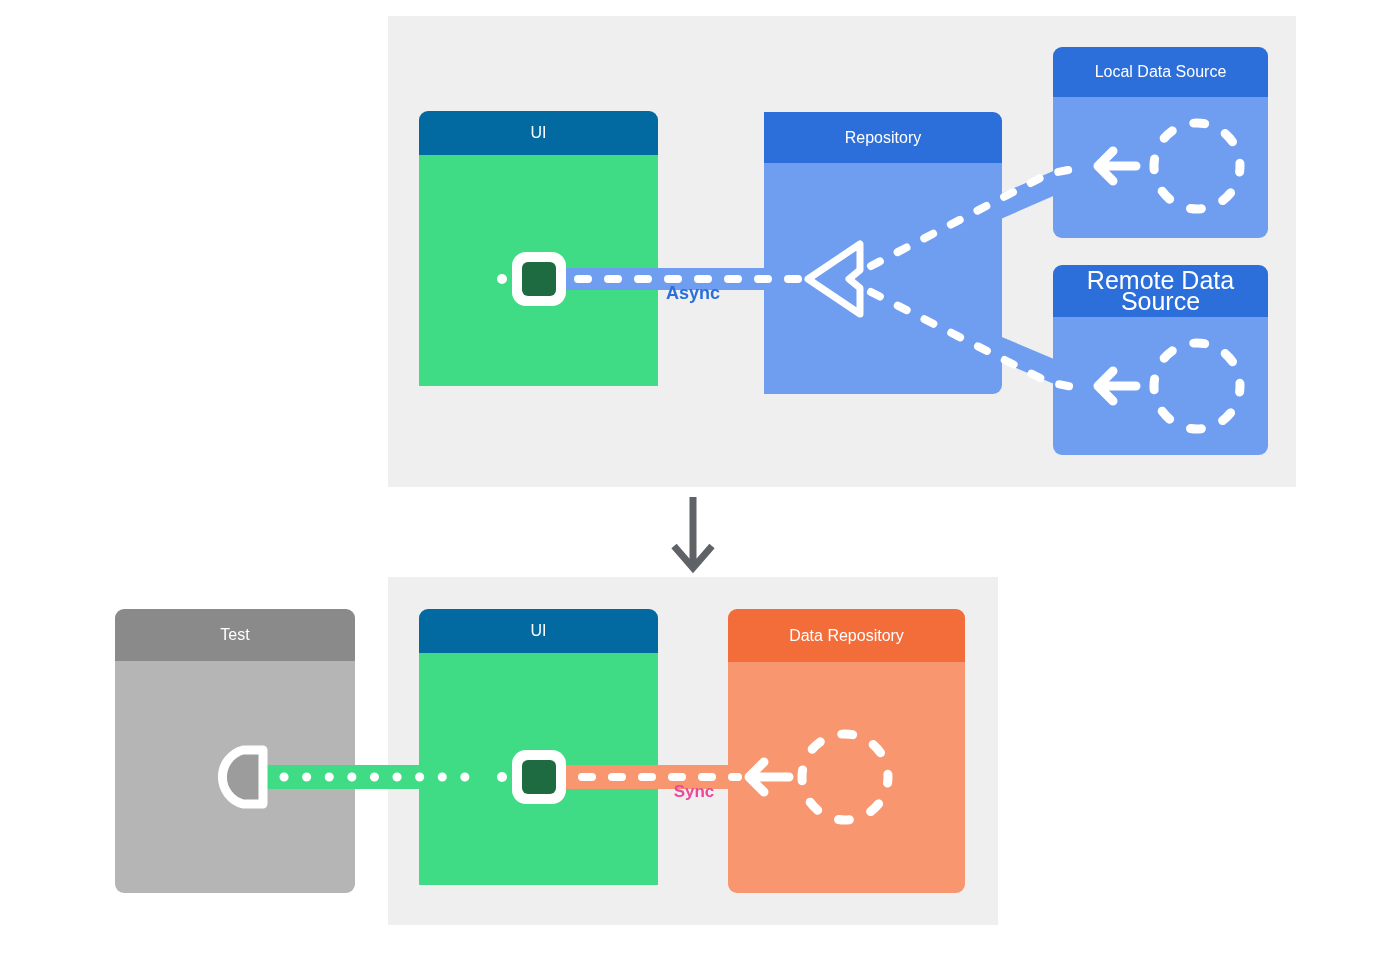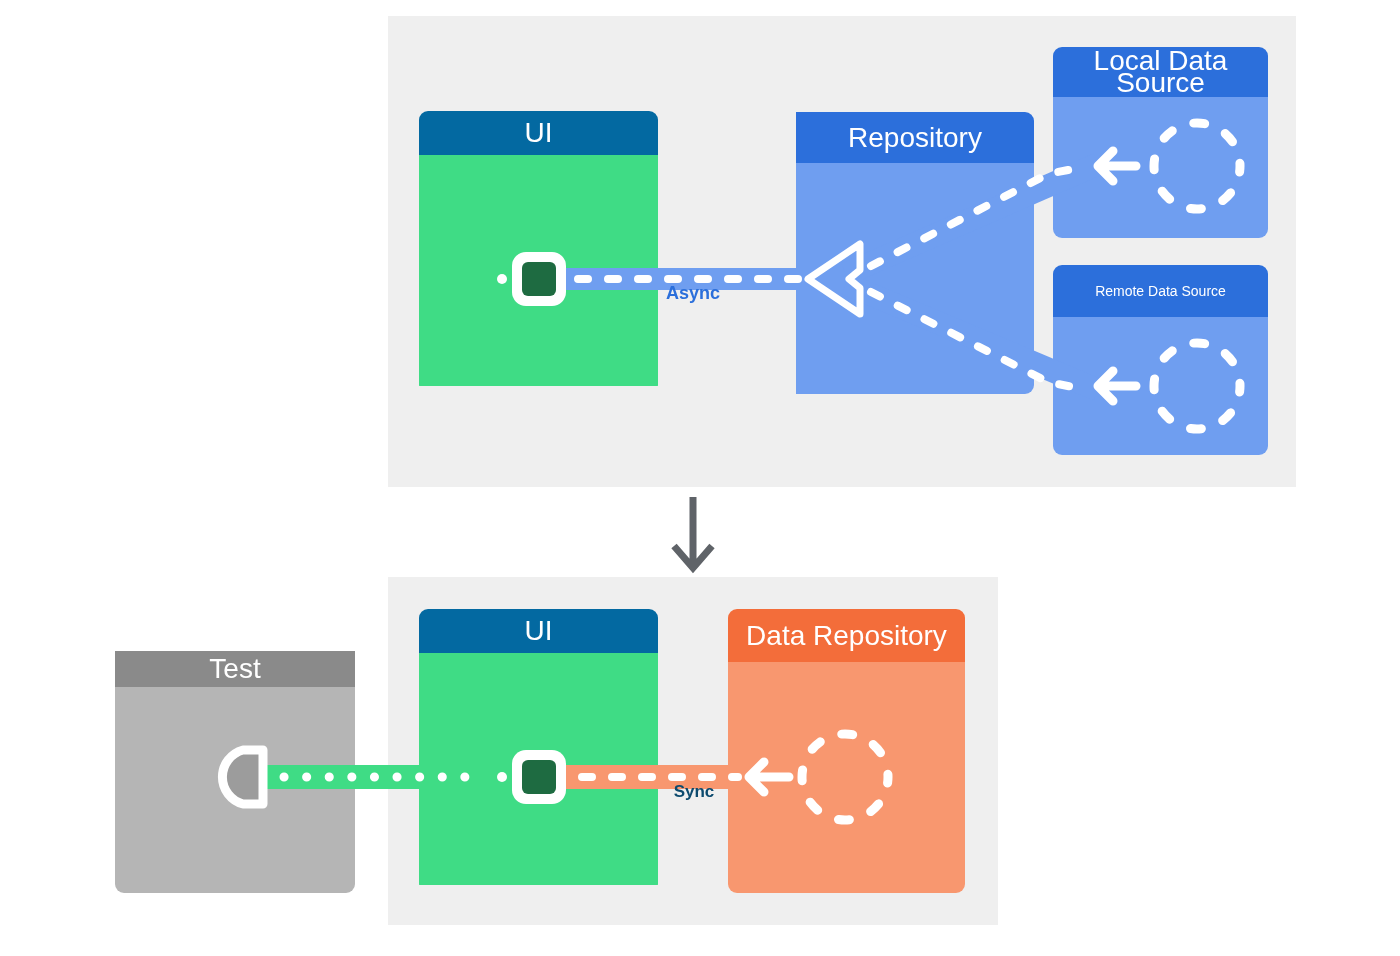--- a/index.html
+++ b/index.html
@@ -9,57 +9,57 @@
     position:relative; width:1400px; height:956px; background:#ffffff;
     overflow:hidden;
   }
   .panel { position:absolute; background:#EFEFEF; }
   .panel.top    { left:388px; top:16px;  width:908px; height:471px; }
   .panel.bottom { left:388px; top:577px; width:610px; height:348px; }
 
   .box { position:absolute; border-radius:9px; overflow:hidden; }
   .box-header {
     display:flex; align-items:center; justify-content:center;
-    color:#ffffff; font-size:28px; line-height:22px; text-align:center;
+    color:#ffffff; font-size:16px; line-height:22px; text-align:center;
   }
   .box-body { width:100%; }
 
   
   .box.ui-top    { left:419px; top:111px; width:239px; height:283px; }
   .box.ui-bottom { left:419px; top:609px; width:239px; height:284px; }
   .green  .box-header { height:44px; background:#0369a1; }
   .green  .box-body   { height:calc(100% - 52px); background:#3FDC85; }
 
   
-  .box.repository { left:764px; top:112px; width:270px; height:282px;padding-left:32px; }
+  .box.repository { left:732px; top:112px; width:270px; height:282px;padding-left:32px; }
   .box.local-ds   { left:1053px; top:47px;  width:215px; height:191px; }
   .box.remote-ds  { left:1053px; top:265px; width:215px; height:190px; }
   .blue .box-header { height:51px; background:#2C6FDB; }
   .blue .box-body   { height:calc(100% - 51px); background:#6F9EF0; }
   .box.local-ds  .box-header { height:50px; }
   .box.local-ds  .box-body   { height:calc(100% - 50px); }
-  .box.remote-ds .box-header { height:52px; font-size:14px; line-height:21px; }
+  .box.remote-ds .box-header { height:52px; font-size:25px; line-height:21px; }
   .box.remote-ds .box-body   { height:calc(100% - 52px); }
   .box.remote-ds .hdr-text   { display:inline-block; max-width:150px; }
 
   
   .box.fake-repo { left:728px; top:609px; width:237px; height:284px; }
   .orange .box-header { height:53px; background:#F36D3A; }
   .orange .box-body   { height:calc(100% - 53px); background:#F8976F; }
 
   
   .box.test { left:115px; top:609px; width:240px; height:284px; }
-  .gray .box-header { height:36px; background:#8A8A8A;margin-top:42px; }
+  .gray .box-header { height:52px; background:#8A8A8A; }
   .gray .box-body   { height:calc(100% - 52px); background:#B5B5B5; }
 
   .flow-label {
     position:absolute; font-weight:bold; text-align:center;margin-top:42px;
   }
   .flow-label.async { left:655px; top:241px; width:76px; font-size:18px; color:#2B6FDB; }
-  .flow-label.sync  { left:659px; top:740px; width:70px; font-size:17px; color:#0c4a6e; }
+  .flow-label.sync  { left:659px; top:740px; width:70px; font-size:17px; color:#ec4899; }
 
   svg.overlay {
     position:absolute; left:0; top:0; width:1400px; height:956px;
     pointer-events:none;
   }
 </style>
 </head>
 <body>
 
 <div class="canvas">

